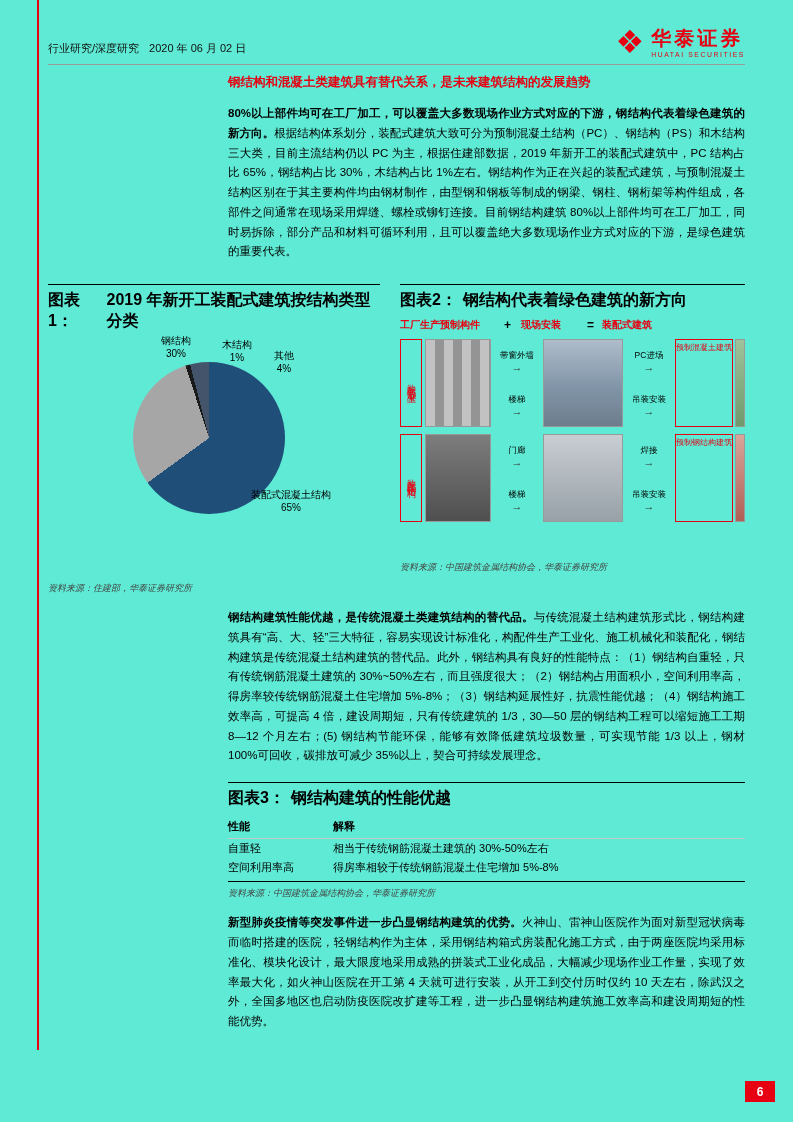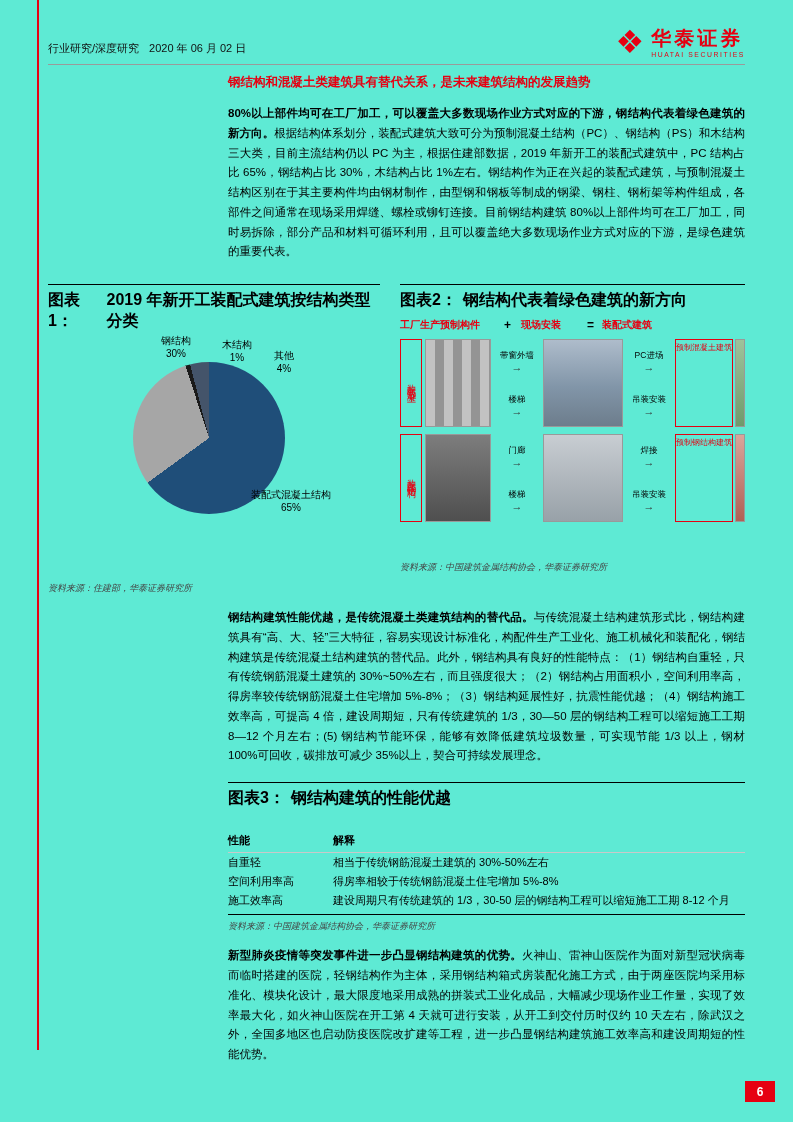--- a/index.html
+++ b/index.html
@@ -61,21 +61,21 @@
   .result .photo { flex:1; }
   .p11 { background:repeating-linear-gradient(90deg,#c2c2c2 0 9px,#949494 9px 18px); }
   .p12 { background:linear-gradient(180deg,#aebccb,#8195a8 55%,#6d7d8c); }
   .p13 { background:linear-gradient(180deg,#9ec29b,#6f9a6c); }
   .p21 { background:linear-gradient(180deg,#7d7d7d,#4f4f4f); }
   .p22 { background:linear-gradient(180deg,#c8cdd2,#98a1a8); }
   .p23 { background:linear-gradient(180deg,#d9a59a,#b06055); }
 
   
   .fig3 { margin-left:180px; margin-top:16px; }
-  .perf-table { width:100%; border-collapse:collapse; font-size:11px; margin-top:16px; }
+  .perf-table { width:100%; border-collapse:collapse; font-size:11px; margin-top:2px; }
   .perf-table th { text-align:left; font-weight:bold; padding:4px 0; border-bottom:1px solid #c9c9c9; font-size:11px; }
   .perf-table td { padding:2px 0; vertical-align:top; }
   .perf-table .col-perf { width:105px; }
   .perf-table tr:last-child td { border-bottom:1px solid #000; padding-bottom:6px; }
   .fig3 .fig-source { font-style:italic; margin-top:5px; }
 
   
   .page-num { position:absolute; right:18px; bottom:20px; width:30px; height:21px; background:#E60012;
               color:#fff; font-size:12px; font-weight:bold; display:flex; align-items:center; justify-content:center; }
 </style>
@@ -206,24 +206,20 @@
         </thead>
         <tbody>
           <tr>
             <td>自重轻</td>
             <td>相当于传统钢筋混凝土建筑的 30%-50%左右</td>
           </tr>
           <tr>
             <td>空间利用率高</td>
             <td>得房率相较于传统钢筋混凝土住宅增加 5%-8%</td>
           </tr>
-          <tr>
-            <td>施工效率高</td>
-            <td>建设周期只有传统建筑的 1/3，30-50 层的钢结构工程可以缩短施工工期 8-12 个月</td>
-          </tr>
         </tbody>
       </table>
       <div class="fig-source">资料来源：中国建筑金属结构协会，华泰证券研究所</div>
     </div>
 
     <div class="bodycol">
       <p class="para"><b>新型肺炎疫情等突发事件进一步凸显钢结构建筑的优势。</b><span>火神山、雷神山医院作为面对新型冠状病毒而临时搭建的医院，轻钢结构作为主体，采用钢结构箱式房装配化施工方式，由于两座医院均采用标准化、模块化设计，最大限度地采用成熟的拼装式工业化成品，大幅减少现场作业工作量，实现了效率最大化，如火神山医院在开工第 4 天就可进行安装，从开工到交付历时仅约 10 天左右，除武汉之外，全国多地区也启动防疫医院改扩建等工程，进一步凸显钢结构建筑施工效率高和建设周期短的性能优势。</span></p>
     </div>
   </div>
 

